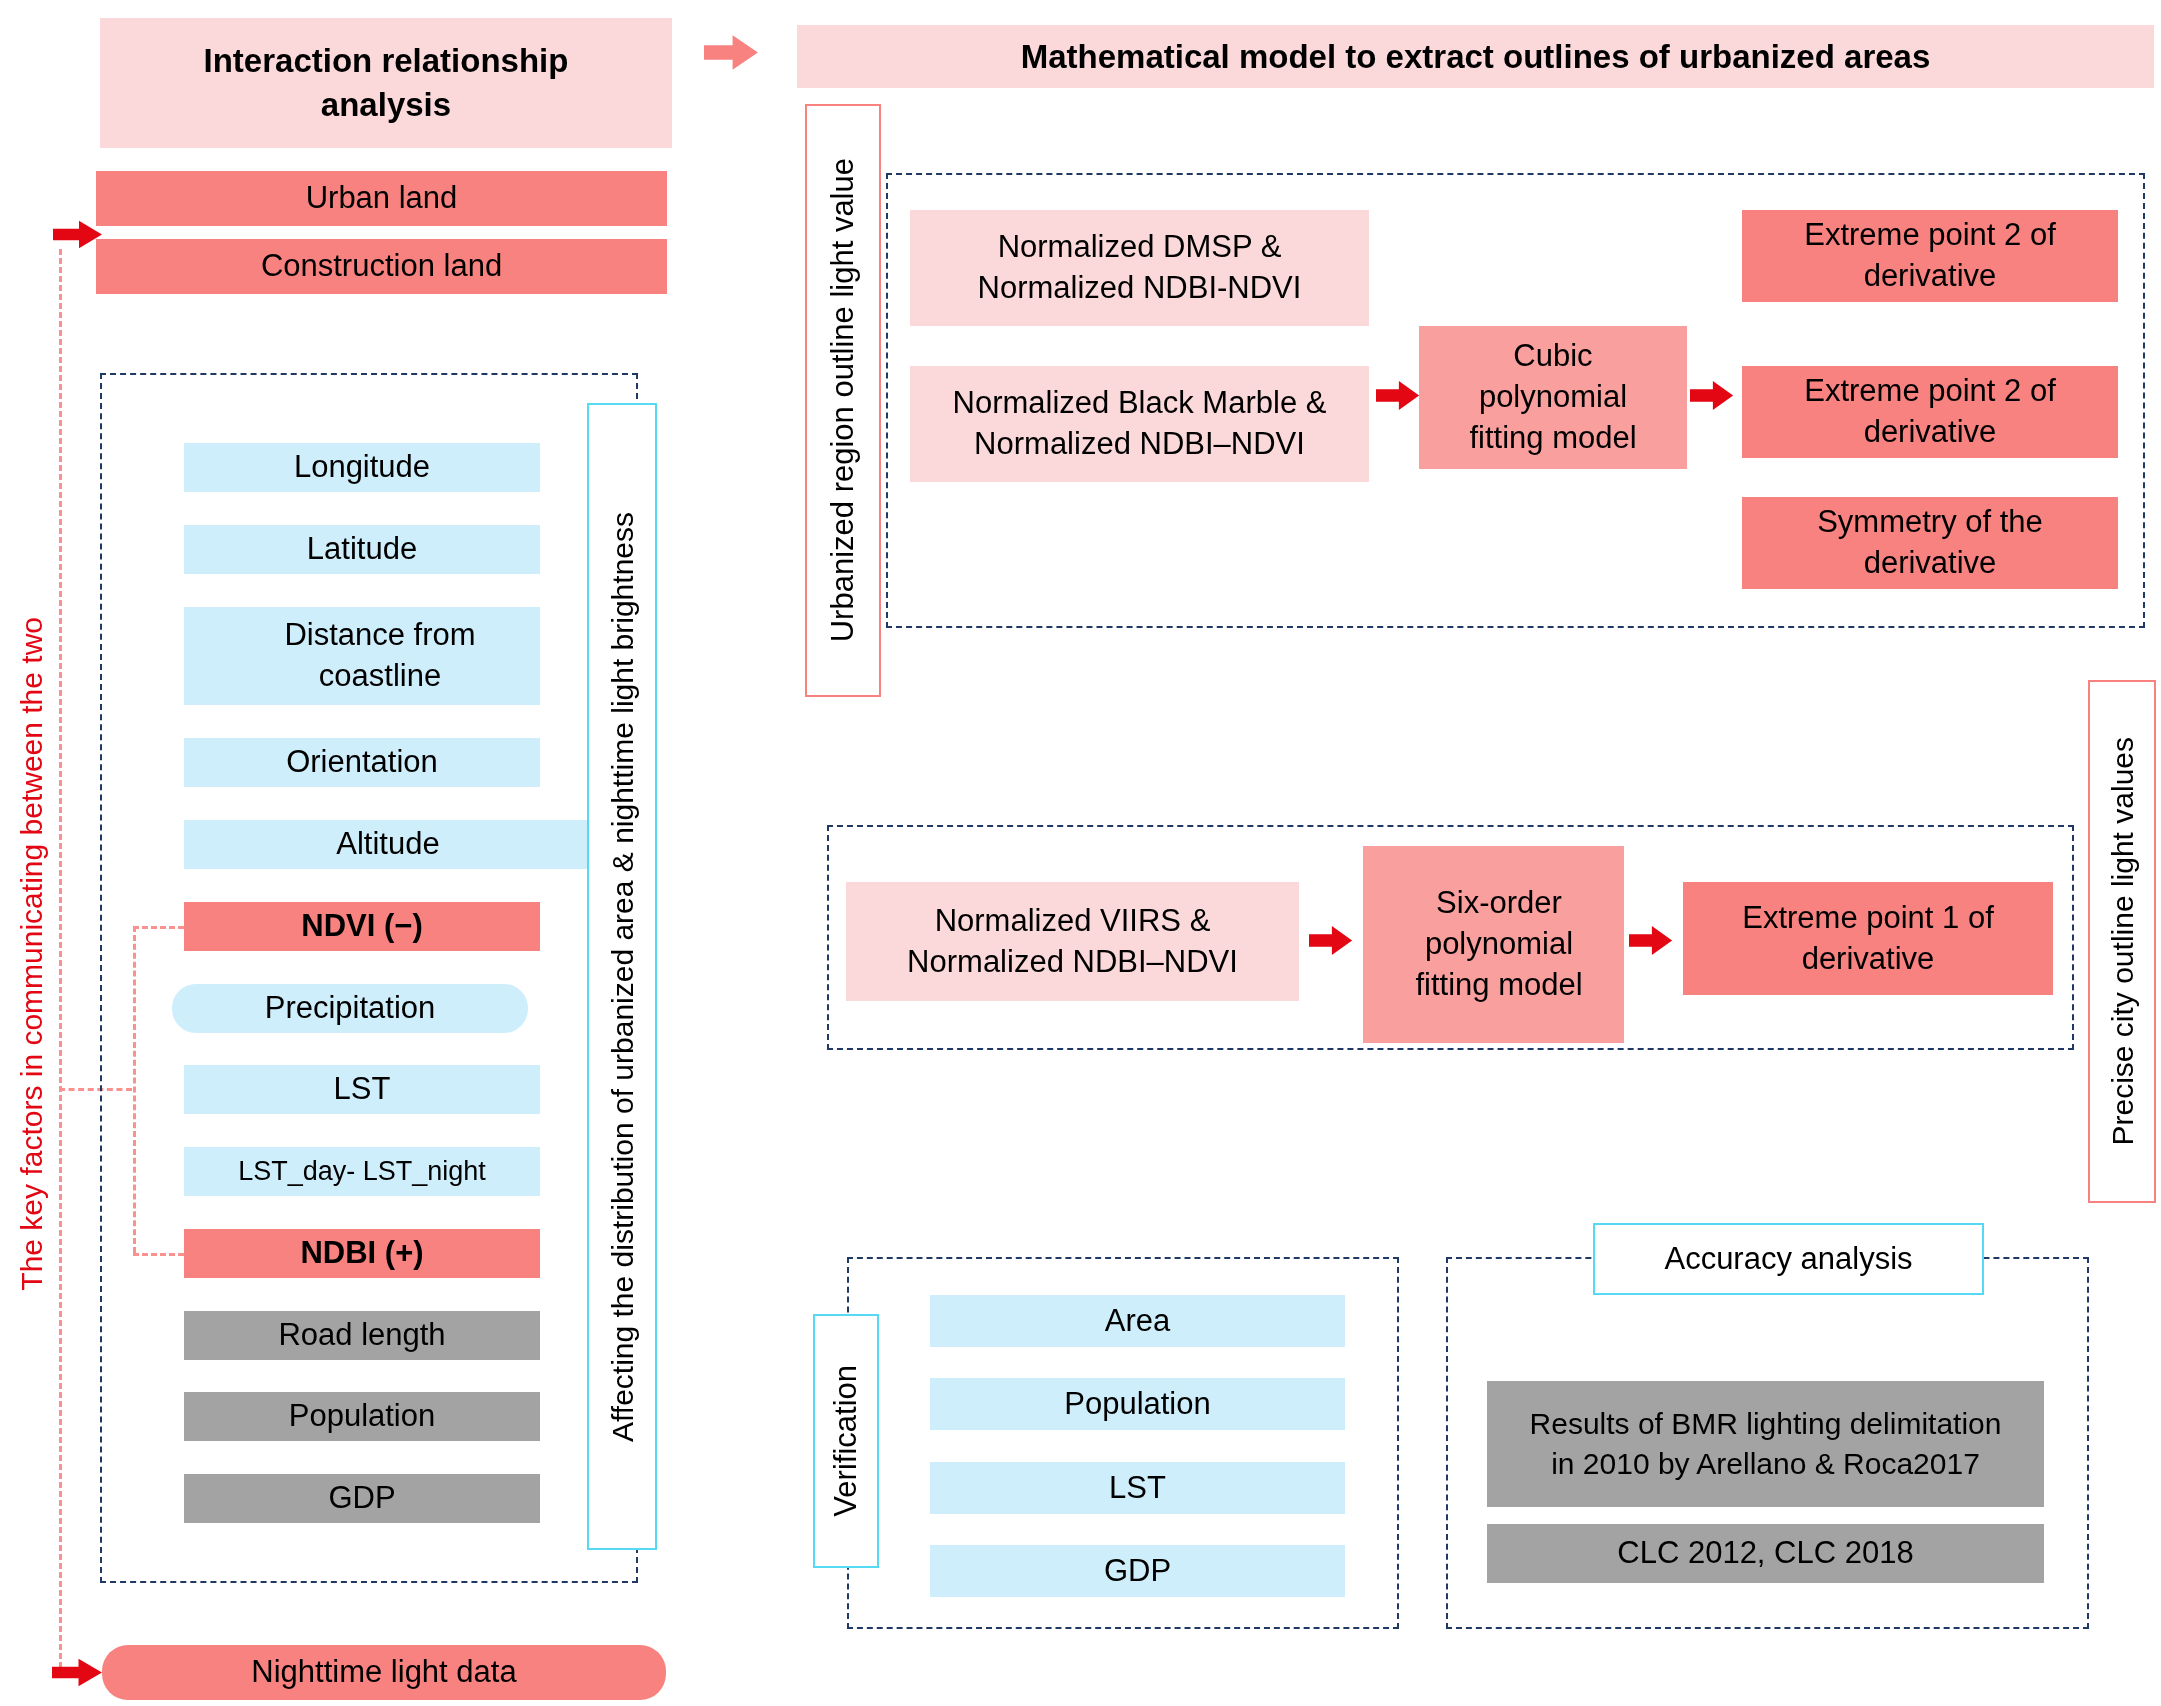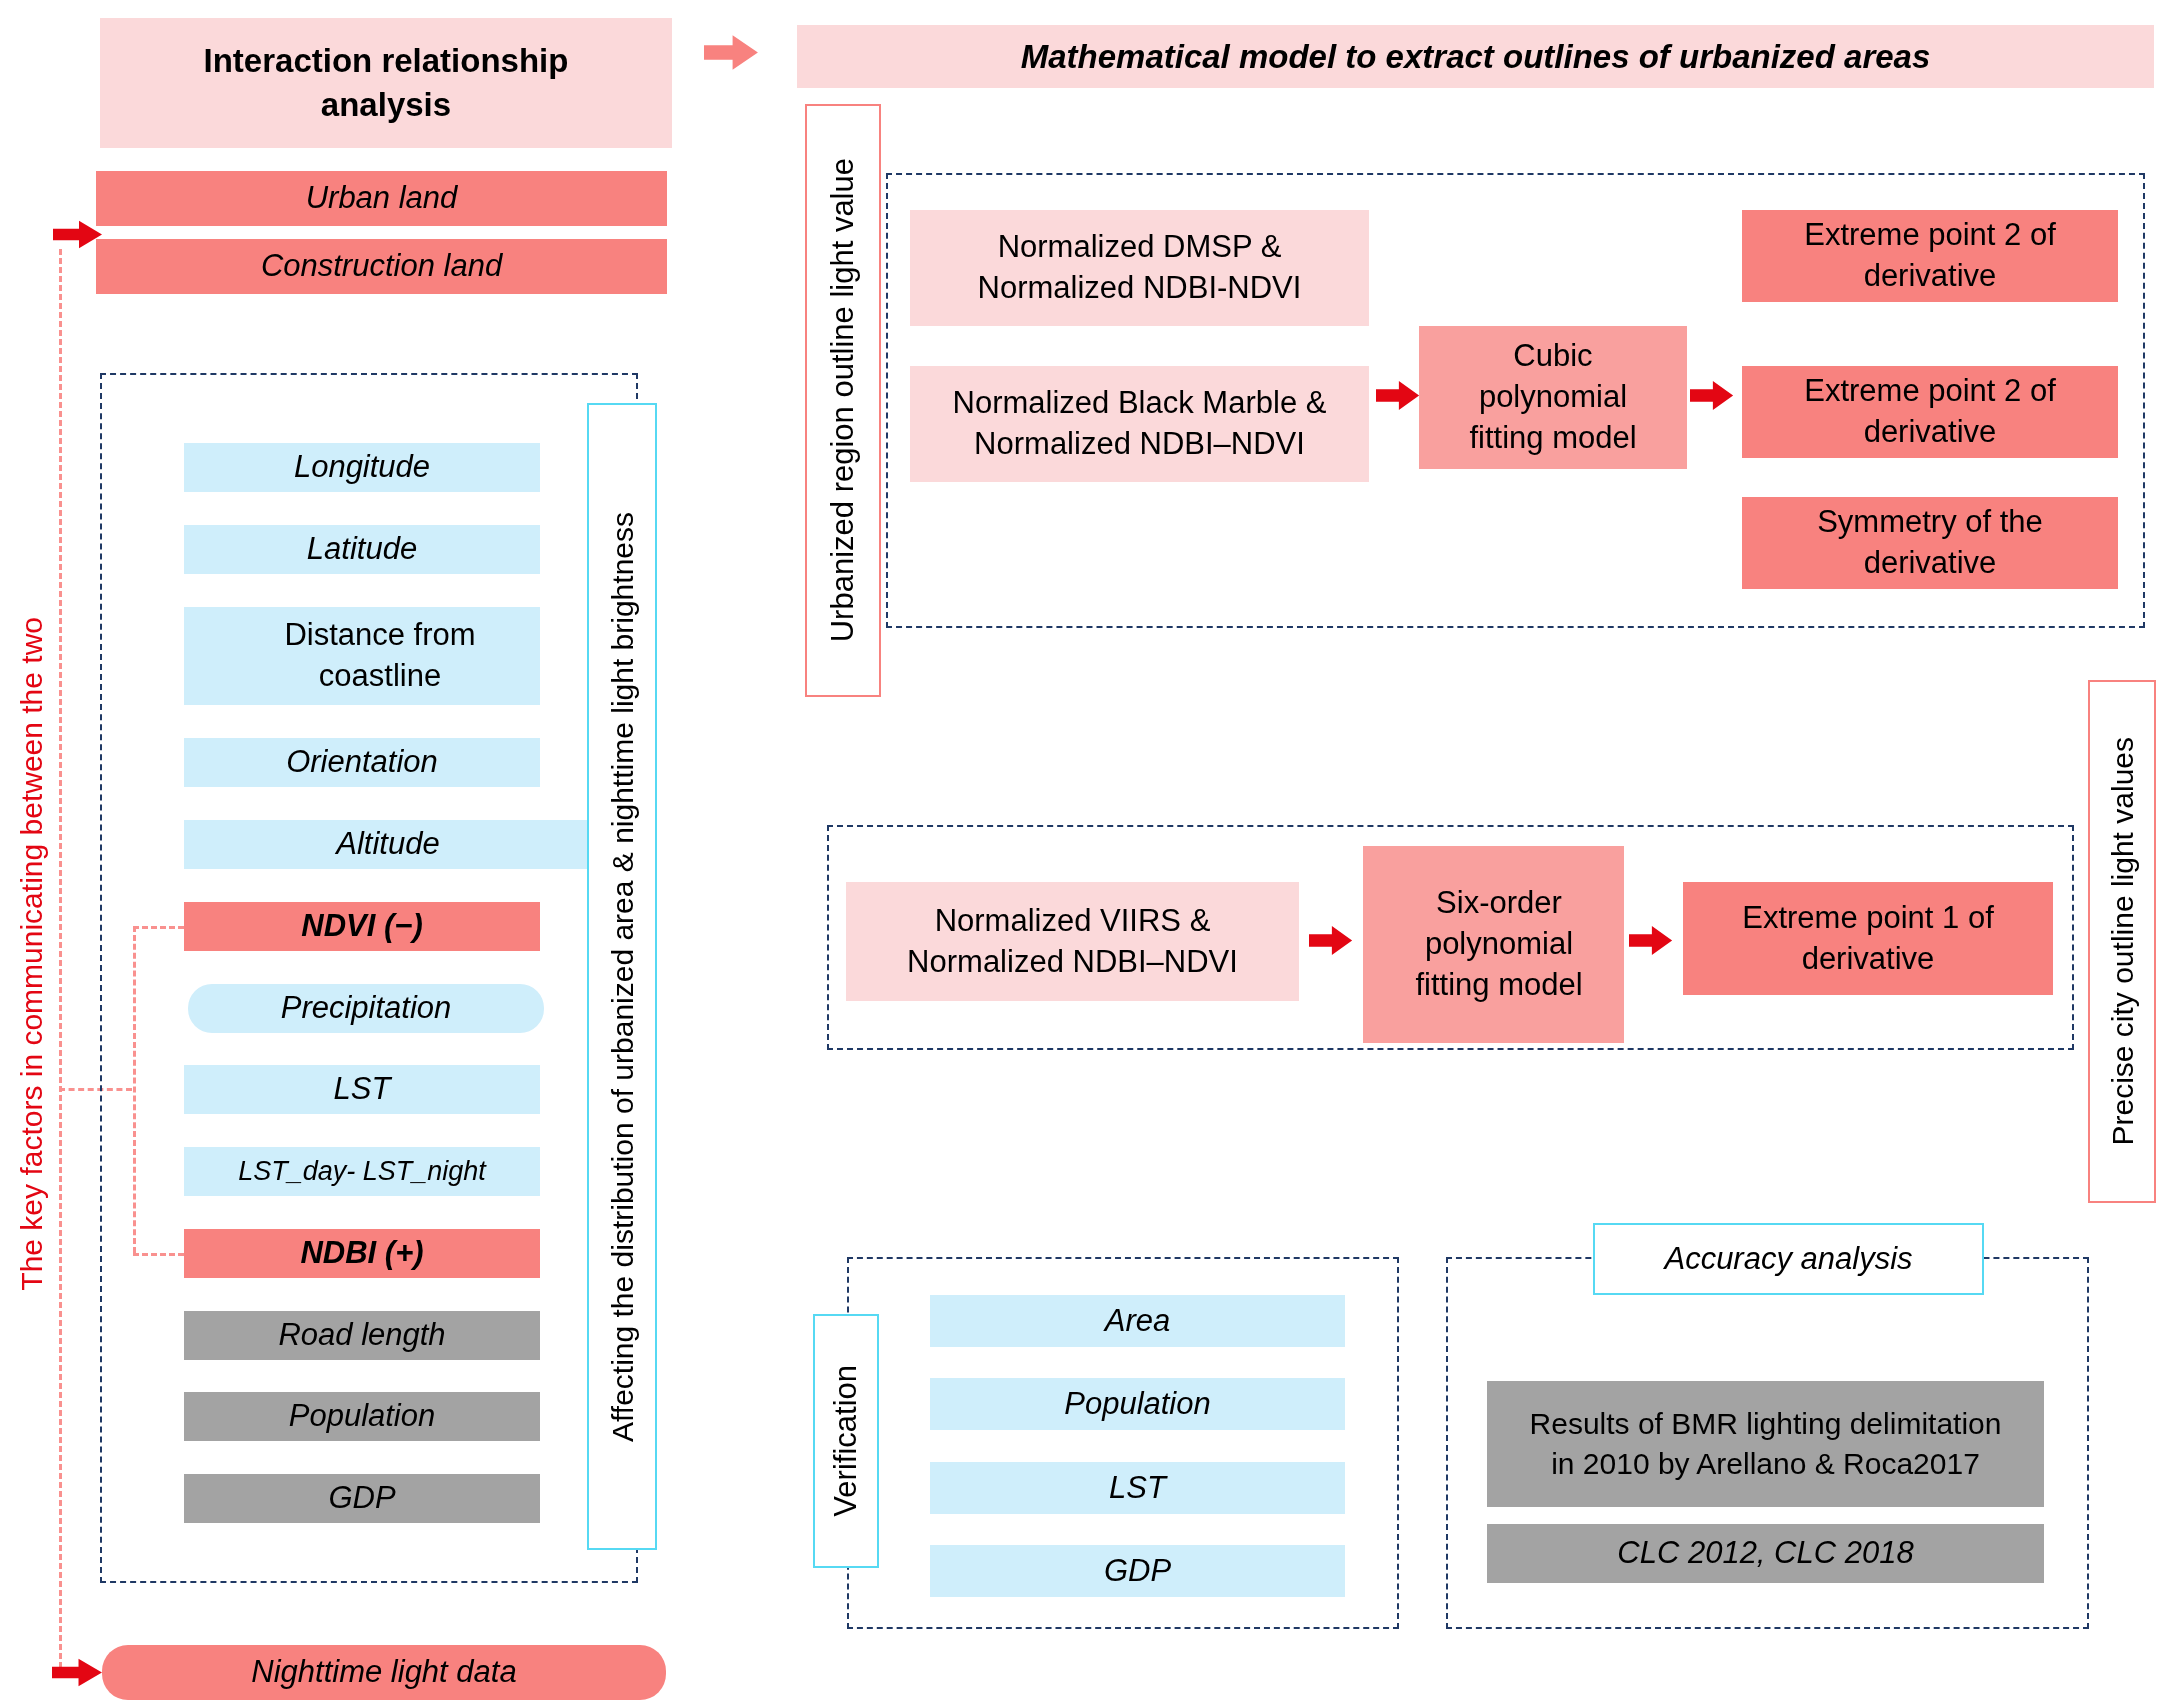--- a/index.html
+++ b/index.html
@@ -3,21 +3,21 @@
 <meta charset="utf-8">
 <style>
   html,body{margin:0;padding:0;background:#ffffff;}
   #canvas{
     position:relative;width:2161px;height:1706px;background:#ffffff;overflow:hidden;
     font-family:"Liberation Sans","DejaVu Sans",sans-serif;color:#000;
   }
   .box{position:absolute;display:flex;align-items:center;justify-content:center;
        text-align:center;box-sizing:border-box;line-height:1.32;}
   .pre{white-space:pre-line;}
-  .nowrap{white-space:nowrap;font-style:italic;}
+  .nowrap{white-space:nowrap;}
   .fs46{font-size:27px;}
   .fs50{font-size:30px;}
   .fs52{font-size:31px;}
   .fs56{font-size:33px;}
   .bold{font-weight:bold;}
   .pink-light{background:#fbd9da;}
   .salmon{background:#f8827f;}
   .salmon-mid{background:#f9a09e;}
   .blue-light{background:#cfeefb;}
   .cyan{background:#a3a3a3;}
@@ -55,21 +55,21 @@
 
   <div class="dashed-navy" style="left:100px;top:373px;width:538px;height:1210px;"></div>
 
   <div class="box blue-light fs52 nowrap z2" style="left:184px;top:443px;width:356px;height:49px;">Longitude</div>
   <div class="box blue-light fs52 nowrap z2" style="left:184px;top:525px;width:356px;height:49px;">Latitude</div>
   <div class="box blue-light fs52 pre z2" style="left:184px;top:607px;width:356px;height:98px;padding-left:36px;">Distance from
 coastline</div>
   <div class="box blue-light fs52 nowrap z2" style="left:184px;top:738px;width:356px;height:49px;">Orientation</div>
   <div class="box blue-light fs52 nowrap z2" style="left:184px;top:820px;width:408px;height:49px;">Altitude</div>
   <div class="box salmon bold fs52 nowrap z2" style="left:184px;top:902px;width:356px;height:49px;">NDVI (−)</div>
-  <div class="box blue-light fs52 nowrap z2" style="left:188px;top:984px;width:356px;height:49px;border-radius:24px;">Precipitation</div>
+  <div class="box blue-light fs52 nowrap z2" style="left:172px;top:984px;width:356px;height:49px;border-radius:24px;">Precipitation</div>
   <div class="box blue-light fs52 nowrap z2" style="left:184px;top:1065px;width:356px;height:49px;">LST</div>
   <div class="box blue-light fs46 nowrap z2" style="left:184px;top:1147px;width:356px;height:49px;">LST_day- LST_night</div>
   <div class="box salmon bold fs52 nowrap z2" style="left:184px;top:1229px;width:356px;height:49px;">NDBI (+)</div>
   <div class="box cyan fs52 nowrap z2" style="left:184px;top:1311px;width:356px;height:49px;">Road length</div>
   <div class="box cyan fs52 nowrap z2" style="left:184px;top:1392px;width:356px;height:49px;">Population</div>
   <div class="box cyan fs52 nowrap z2" style="left:184px;top:1474px;width:356px;height:49px;">GDP</div>
 
   <div class="vlabel cyan-b" style="left:587px;top:403px;width:70px;height:1147px;">
     <span class="vtext fs50">Affecting the distribution of urbanized area &amp; nighttime light brightness</span>
   </div>

